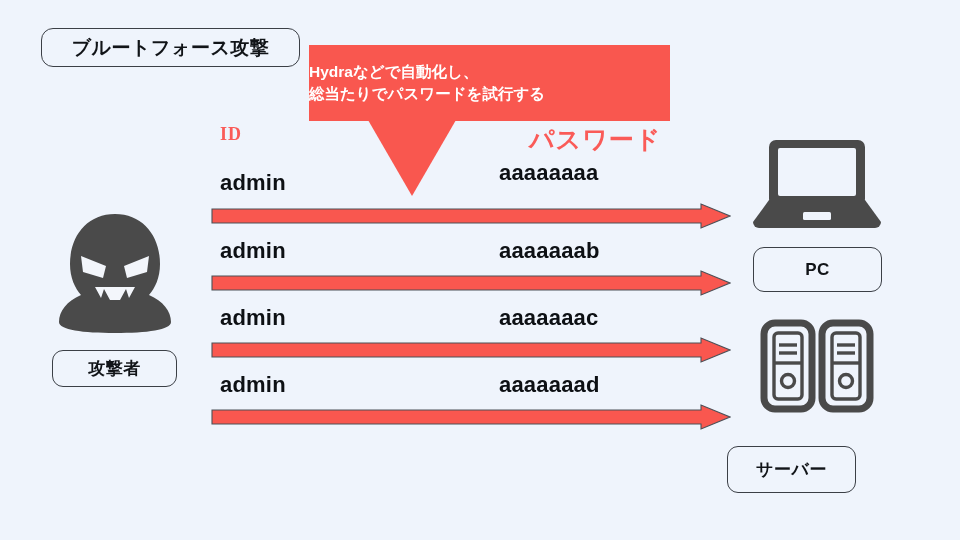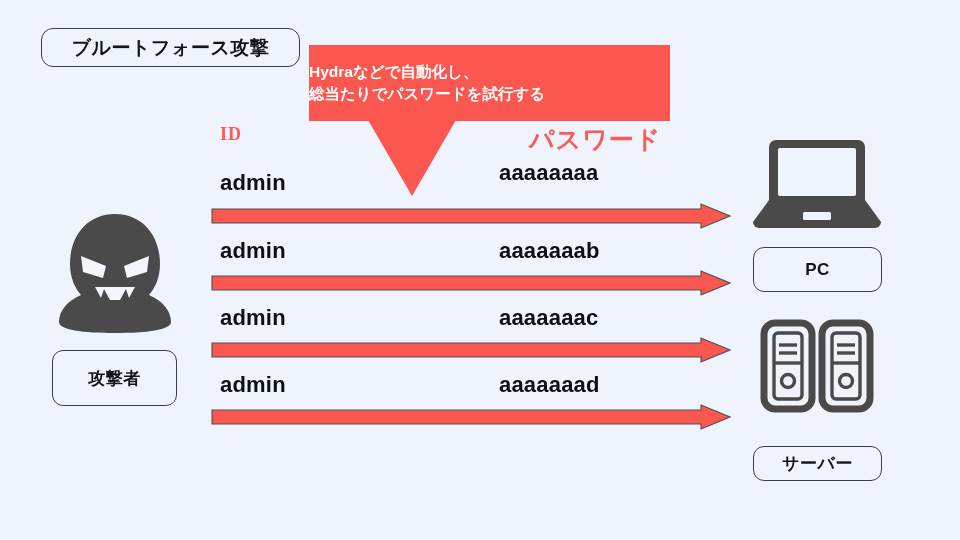--- a/index.html
+++ b/index.html
@@ -119,39 +119,39 @@
   .arrow-wrap svg { display: block; }
 
   
   .actor-icon { position: absolute; }
 
   #attacker-icon { left: 57px; top: 212px; }
   #attacker-label {
     left: 52px;
     top: 350px;
     width: 125px;
-    height: 56px;
+    height: 37px;
     font-size: 17px;
   }
 
   #pc-icon { left: 752px; top: 138px; }
   #pc-label {
     left: 753px;
     top: 247px;
     width: 129px;
     height: 45px;
     font-size: 17px;
   }
 
   #server-icon { left: 759px; top: 318px; }
   #server-label {
-    left: 753px;
+    left: 727px;
     top: 446px;
     width: 129px;
-    height: 35px;
+    height: 47px;
     font-size: 17px;
   }
 </style>
 </head>
 <body>
 
 <div id="stage">
 
   <div class="labelbox" id="title-box">
     <span>ブルートフォース攻撃</span>

